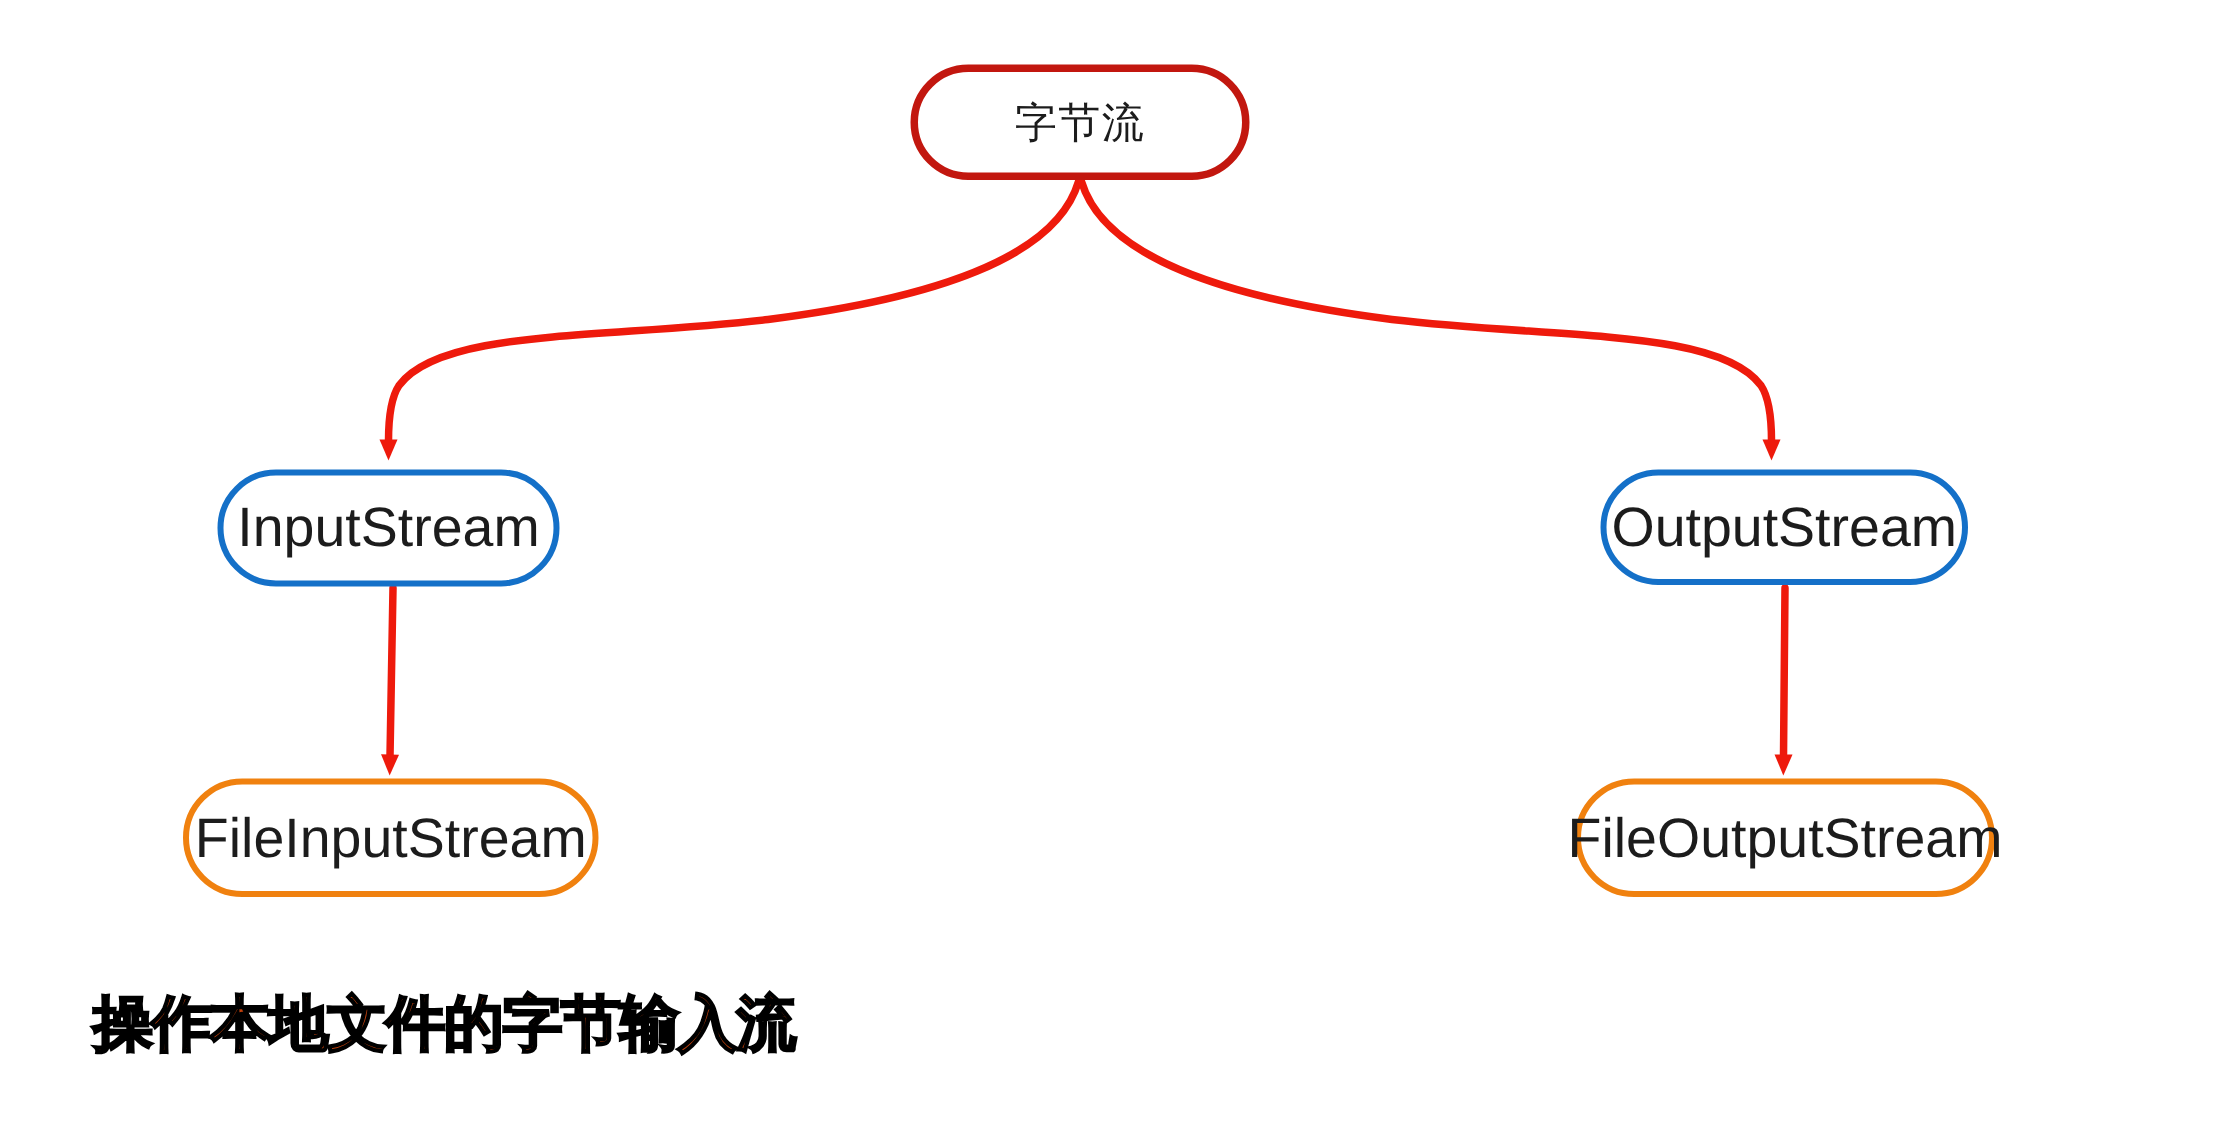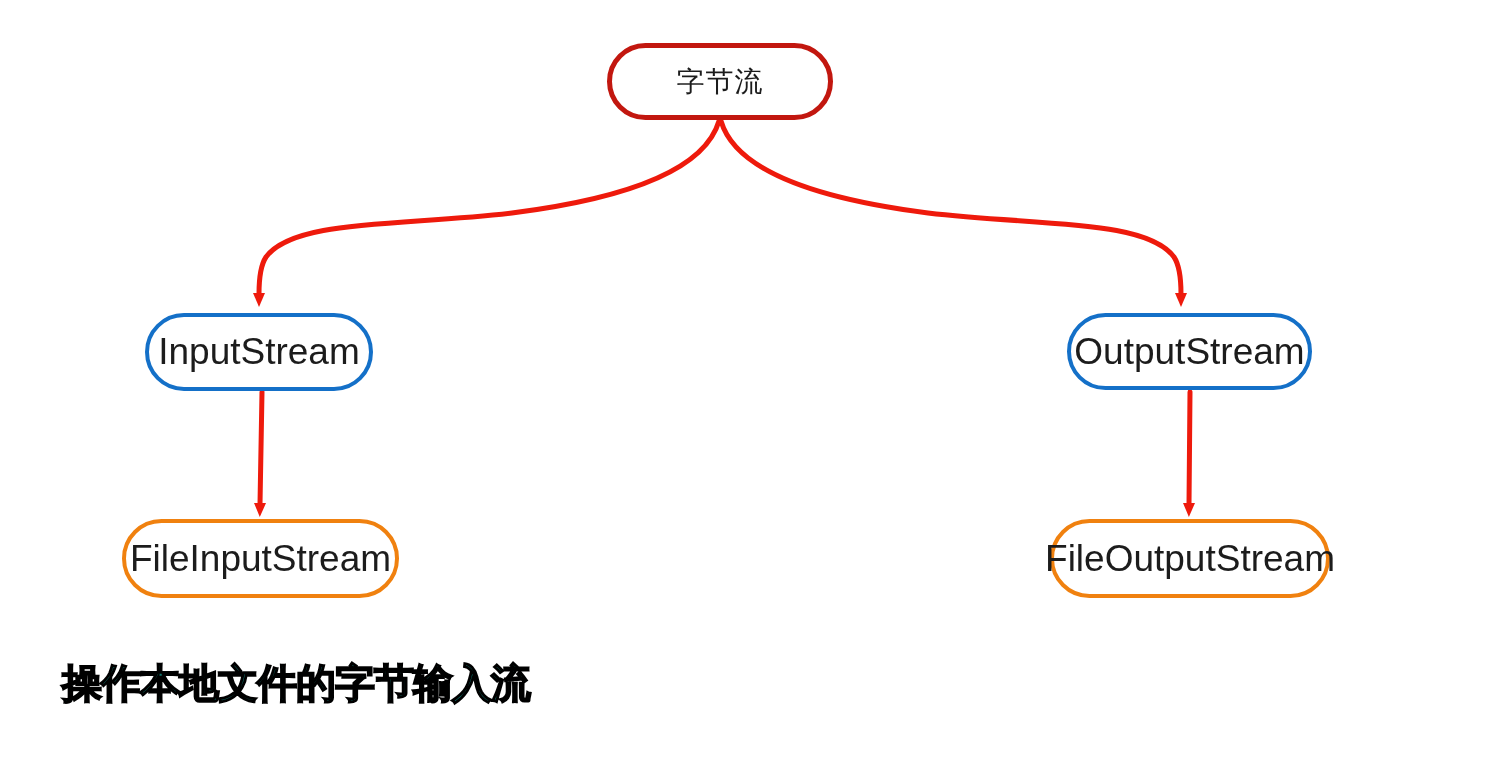--- a/index.html
+++ b/index.html
@@ -57,21 +57,21 @@
   #node-output-stream   { left: 1067px; top: 313px; width: 245px; height: 77px; justify-content: center; }
   #node-file-input      { left: 122px;  top: 519px; width: 277px; height: 79px; align-items: center; }
   #node-file-output     { left: 1050px; top: 519px; width: 280px; height: 79px; }
   .caption {
     position: absolute;
     top: 659px;
     height: 48px;
     line-height: 48px;
     font-size: 40px;
     font-weight: bold;
-    color: #0f766e;
+    color: #c2410c;
     -webkit-text-stroke: 1.6px #000000;
     letter-spacing: -1px;
     white-space: nowrap;
   }
   #caption-left  { left: 62px; }
   #caption-right { left: 1008px; }
 </style>
 </head>
 <body>
 

